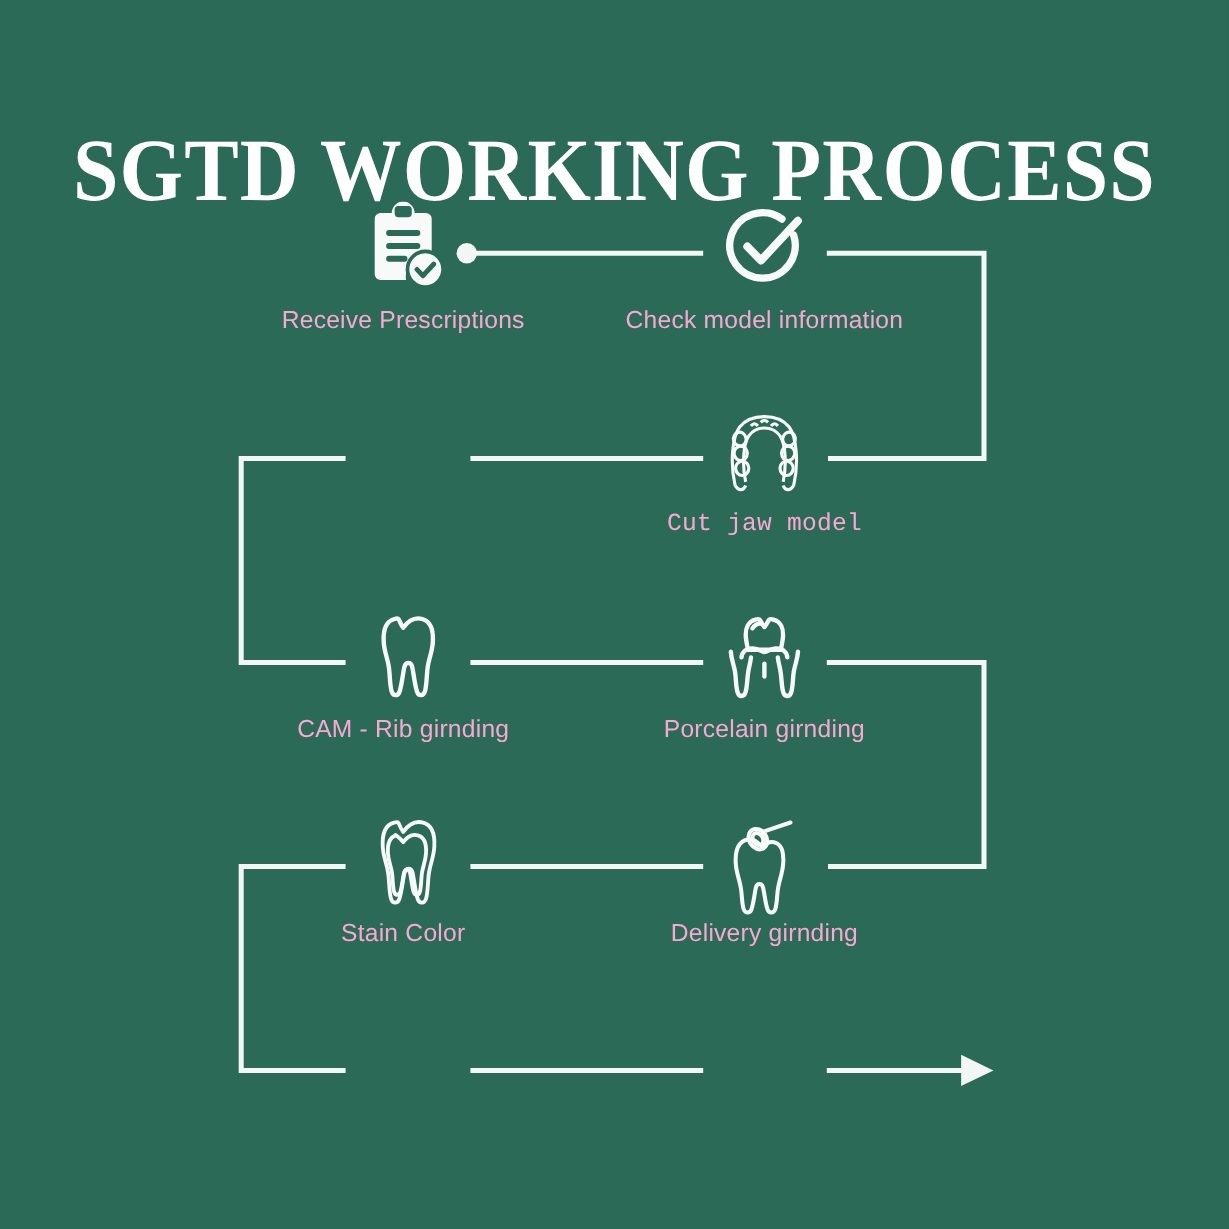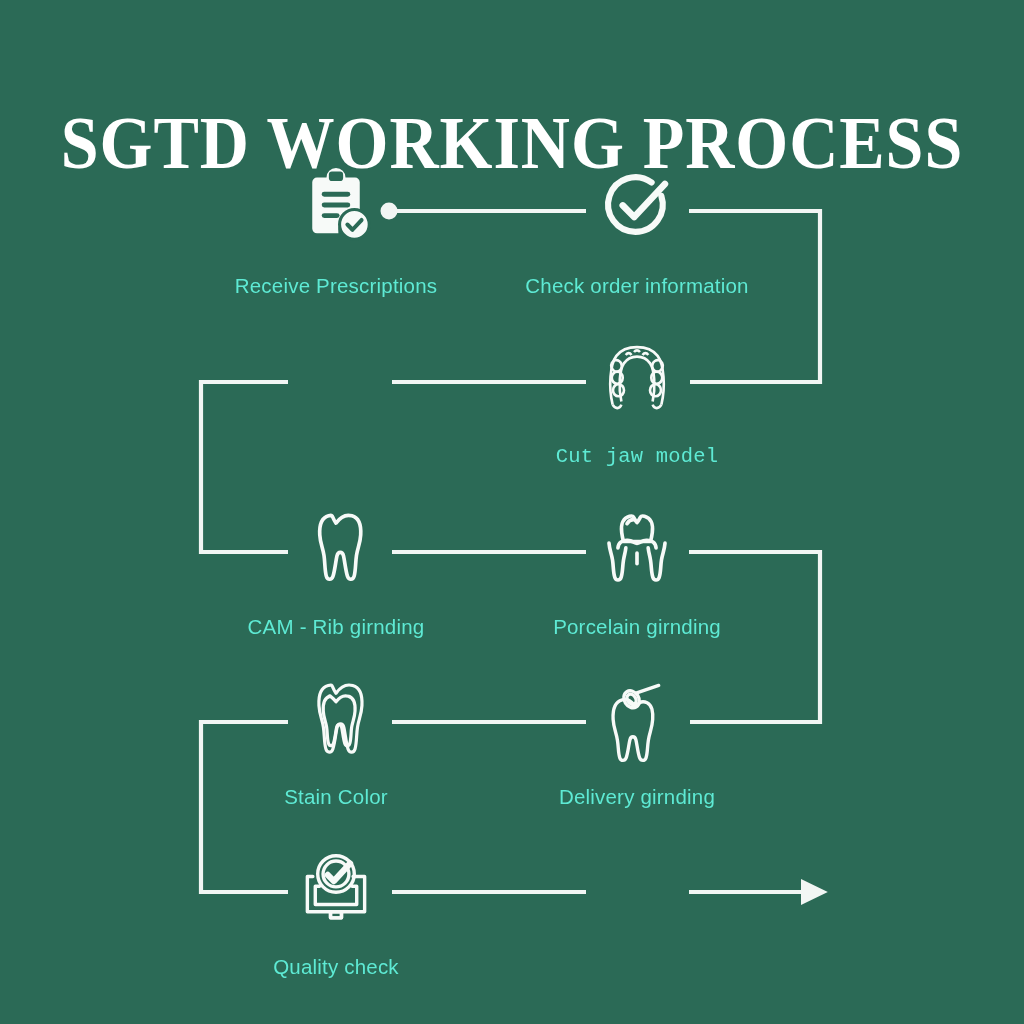--- a/index.html
+++ b/index.html
@@ -50,22 +50,22 @@
     display: block;
     height: 86px;
     line-height: 0;
   }
   .node .icon-wrap svg {
     display: inline-block;
     vertical-align: middle;
   }
   .node .label {
     display: block;
-    margin-top: 20px;
-    color: #5eead4;
+    margin-top: 1px;
+    color: #f9a8d4;
     font-size: 20.5px;
     font-weight: 400;
     letter-spacing: 0.2px;
     white-space: nowrap;
   }
 </style>
 </head>
 <body>
 
 <div id="page">
@@ -118,21 +118,21 @@
     <span class="label">Receive Prescriptions</span>
   </div>
 
   <div class="node" style="left:637px; top:168px;">
     <span class="icon-wrap">
       <svg width="76" height="76" viewBox="0 0 64 64" xmlns="http://www.w3.org/2000/svg">
         <path d="M52.5 23.5a23 23 0 1 1-8.2-11.3" fill="none" stroke="#f7faf8" stroke-width="5.2" stroke-linecap="round"></path>
         <path d="M20 31.5l9.6 9.8L55.5 13.5" fill="none" stroke="#f7faf8" stroke-width="5.6" stroke-linecap="round" stroke-linejoin="round"></path>
       </svg>
     </span>
-    <span class="label">Check order information</span>
+    <span class="label">Check model information</span>
   </div>
 
 
   <div class="node" style="left:637px; top:339px;font-family:Liberation Mono, monospace;">
     <span class="icon-wrap">
       <svg width="80" height="80" viewBox="0 0 64 64" xmlns="http://www.w3.org/2000/svg">
         <g fill="none" stroke="#f7faf8" stroke-width="2.1" stroke-linejoin="round">
           <path d="M12.5 52.5C9 38 10.5 20 15.5 13.5c4-5.2 10-7 16.5-7s12.5 1.8 16.5 7c5 6.5 6.5 24.5 3 39"></path>
           <path d="M19.5 50C17 38.5 18 24.5 21.5 19.5c2.8-4 6.5-5.4 10.5-5.4s7.7 1.4 10.5 5.4c3.5 5 4.5 19 2 30.5"></path>
           <path d="M12.5 52.5c2 3.5 5.5 4 7 0M51.5 52.5c-2 3.5-5.5 4-7 0"></path>
@@ -193,31 +193,15 @@
           <path d="M33 22c3-4.6 6.5-4.6 9.4-3.2 1.9 0.9 3.3 2.8 4 5.4 0.7 2.8 0.8 5.5 0.6 8.4-0.4 7.2-2.6 11-3.6 17.5-0.9 5.8-0.6 11-2 14.6-1 2.6-4.1 2.7-5.2-0.1-1.5-3.9-2.1-10.8-3.1-15-0.8-3.4-4.2-3.4-5 0-1 4.2-1.6 11.1-3.1 15-1.1 2.8-4.2 2.7-5.2 0.1-1.4-3.6-1.1-8.8-2-14.6C16.8 43.6 14.6 39.8 14.2 32.6c-0.5-9 2-14.7 7.5-16.2C26 15.2 29 17.5 33 22z"></path>
           <ellipse cx="29.5" cy="16" rx="6" ry="7.4" transform="rotate(-32 29.5 16)"></ellipse>
           <ellipse cx="29.5" cy="16" rx="3.4" ry="4.5" transform="rotate(-32 29.5 16)"></ellipse>
           <path d="M33.8 10.6L52 4.5"></path>
         </g>
       </svg>
     </span>
     <span class="label">Delivery girnding</span>
   </div>
 
-  <div class="node" style="left:336px; top:849px;">
-    <span class="icon-wrap">
-      <svg width="78" height="78" viewBox="0 0 64 64" xmlns="http://www.w3.org/2000/svg">
-        <g fill="none" stroke="#f7faf8" stroke-width="2.8" stroke-linejoin="round" stroke-linecap="round">
-          <path d="M13 22.5h-4.5v29h47v-29H46"></path>
-          <path d="M18.5 30.5H15v15h34v-15h-3.8"></path>
-          <path d="M27.5 51.5v5h9v-5"></path>
-          <rect x="27.5" y="51.5" width="9" height="5"></rect>
-          <circle cx="32" cy="20.5" r="15"></circle>
-          <circle cx="32" cy="20.5" r="10.6"></circle>
-        </g>
-        <path d="M25.2 21.2l5 5.2 13.4-14.6" fill="none" stroke="#f7faf8" stroke-width="5" stroke-linecap="round" stroke-linejoin="round"></path>
-      </svg>
-    </span>
-    <span class="label">Quality check</span>
-  </div>
 
 
 </div>
 
 </body></html>

